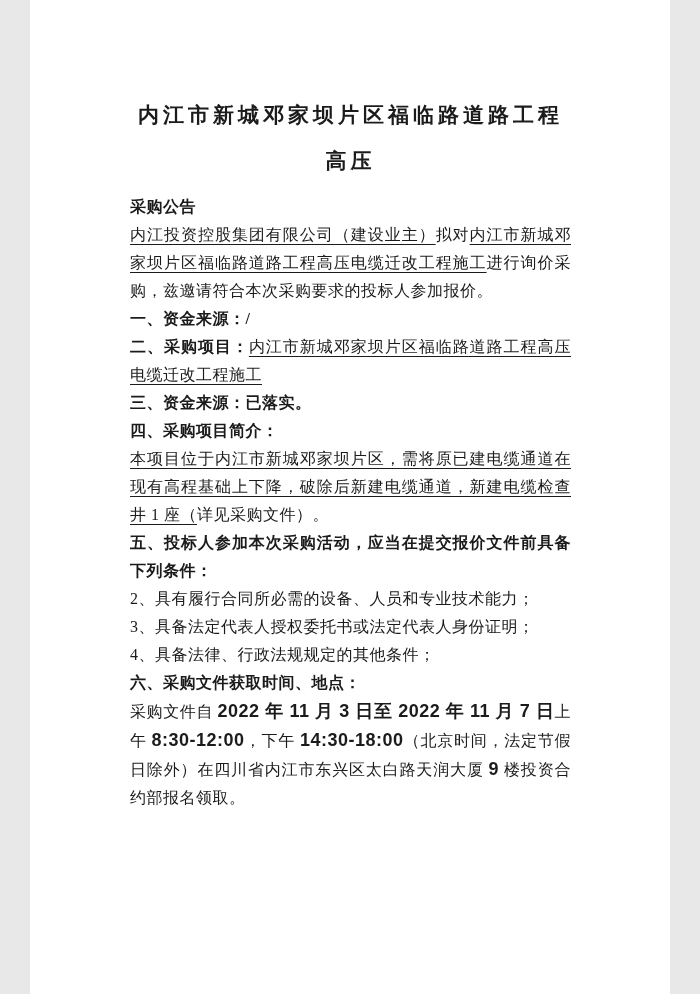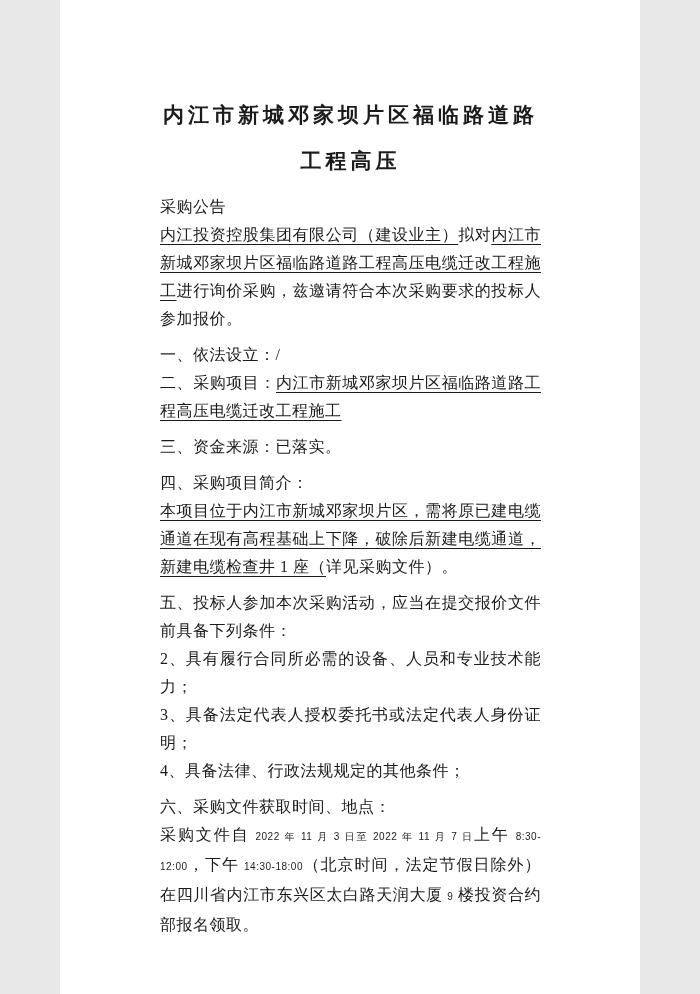--- a/index.html
+++ b/index.html
@@ -2,21 +2,21 @@
 <html><head>
 <meta charset="utf-8">
 <style>
   html, body {
     margin: 0;
     padding: 0;
     background: #e8e8e8;
   }
   .page {
     position: relative;
-    width: 580px;
+    width: 640px;
     height: 994px;
     margin: 0 auto;
     background: #ffffff;
     box-sizing: border-box;
     padding: 92px 99px 40px 100px;
     font-family: "Liberation Serif", "DejaVu Serif", serif;
     color: #1b1b1b;
     overflow: hidden;
   }
   .doc-title {
@@ -29,42 +29,42 @@
   }
   .doc-title .tline { display: block; }
   .para {
     font-size: 16px;
     line-height: 28px;
     text-align: justify;
     text-justify: inter-character;
     margin: 0;
     letter-spacing: 0.5px;
   }
-  .bold { font-weight: normal; margin-top: 8px; }
+  .bold { font-weight: bold; }
   .u {
     text-decoration: underline;
     text-underline-offset: 4px;
     text-decoration-thickness: 1px;
   }
-  .num { font-family: "Liberation Sans", "DejaVu Sans", sans-serif; font-size: 10px; }
+  .num { font-family: "Liberation Sans", "DejaVu Sans", sans-serif; font-size: 18px; }
 </style>
 </head>
 <body>
 
 <div class="page">
 
   <h1 class="doc-title">
     <span class="tline">内江市新城邓家坝片区福临路道路工程高压</span>
   </h1>
 
   <p class="para bold">采购公告</p>
 
   <p class="para"><span class="u">内江投资控股集团有限公司（建设业主）</span><span>拟对</span><span class="u">内江市新城邓家坝片区福临路道路工程高压电缆迁改工程施工</span><span>进行询价采购，兹邀请符合本次采购要求的投标人参加报价。</span></p>
 
-  <p class="para bold">一、依法设立：/</p>
+  <p class="para bold">一、资金来源：/</p>
 
   <p class="para"><span class="bold">二、采购项目：</span><span class="u">内江市新城邓家坝片区福临路道路工程高压电缆迁改工程施工</span></p>
 
   <p class="para bold">三、资金来源：已落实。</p>
 
   <p class="para bold">四、采购项目简介：</p>
 
   <p class="para"><span class="u">本项目位于内江市新城邓家坝片区，需将原已建电缆通道在现有高程基础上下降，破除后新建电缆通道，新建电缆检查井 1 座（</span><span>详见采购文件）。</span></p>
 
   <p class="para bold">五、投标人参加本次采购活动，应当在提交报价文件前具备下列条件：</p>

